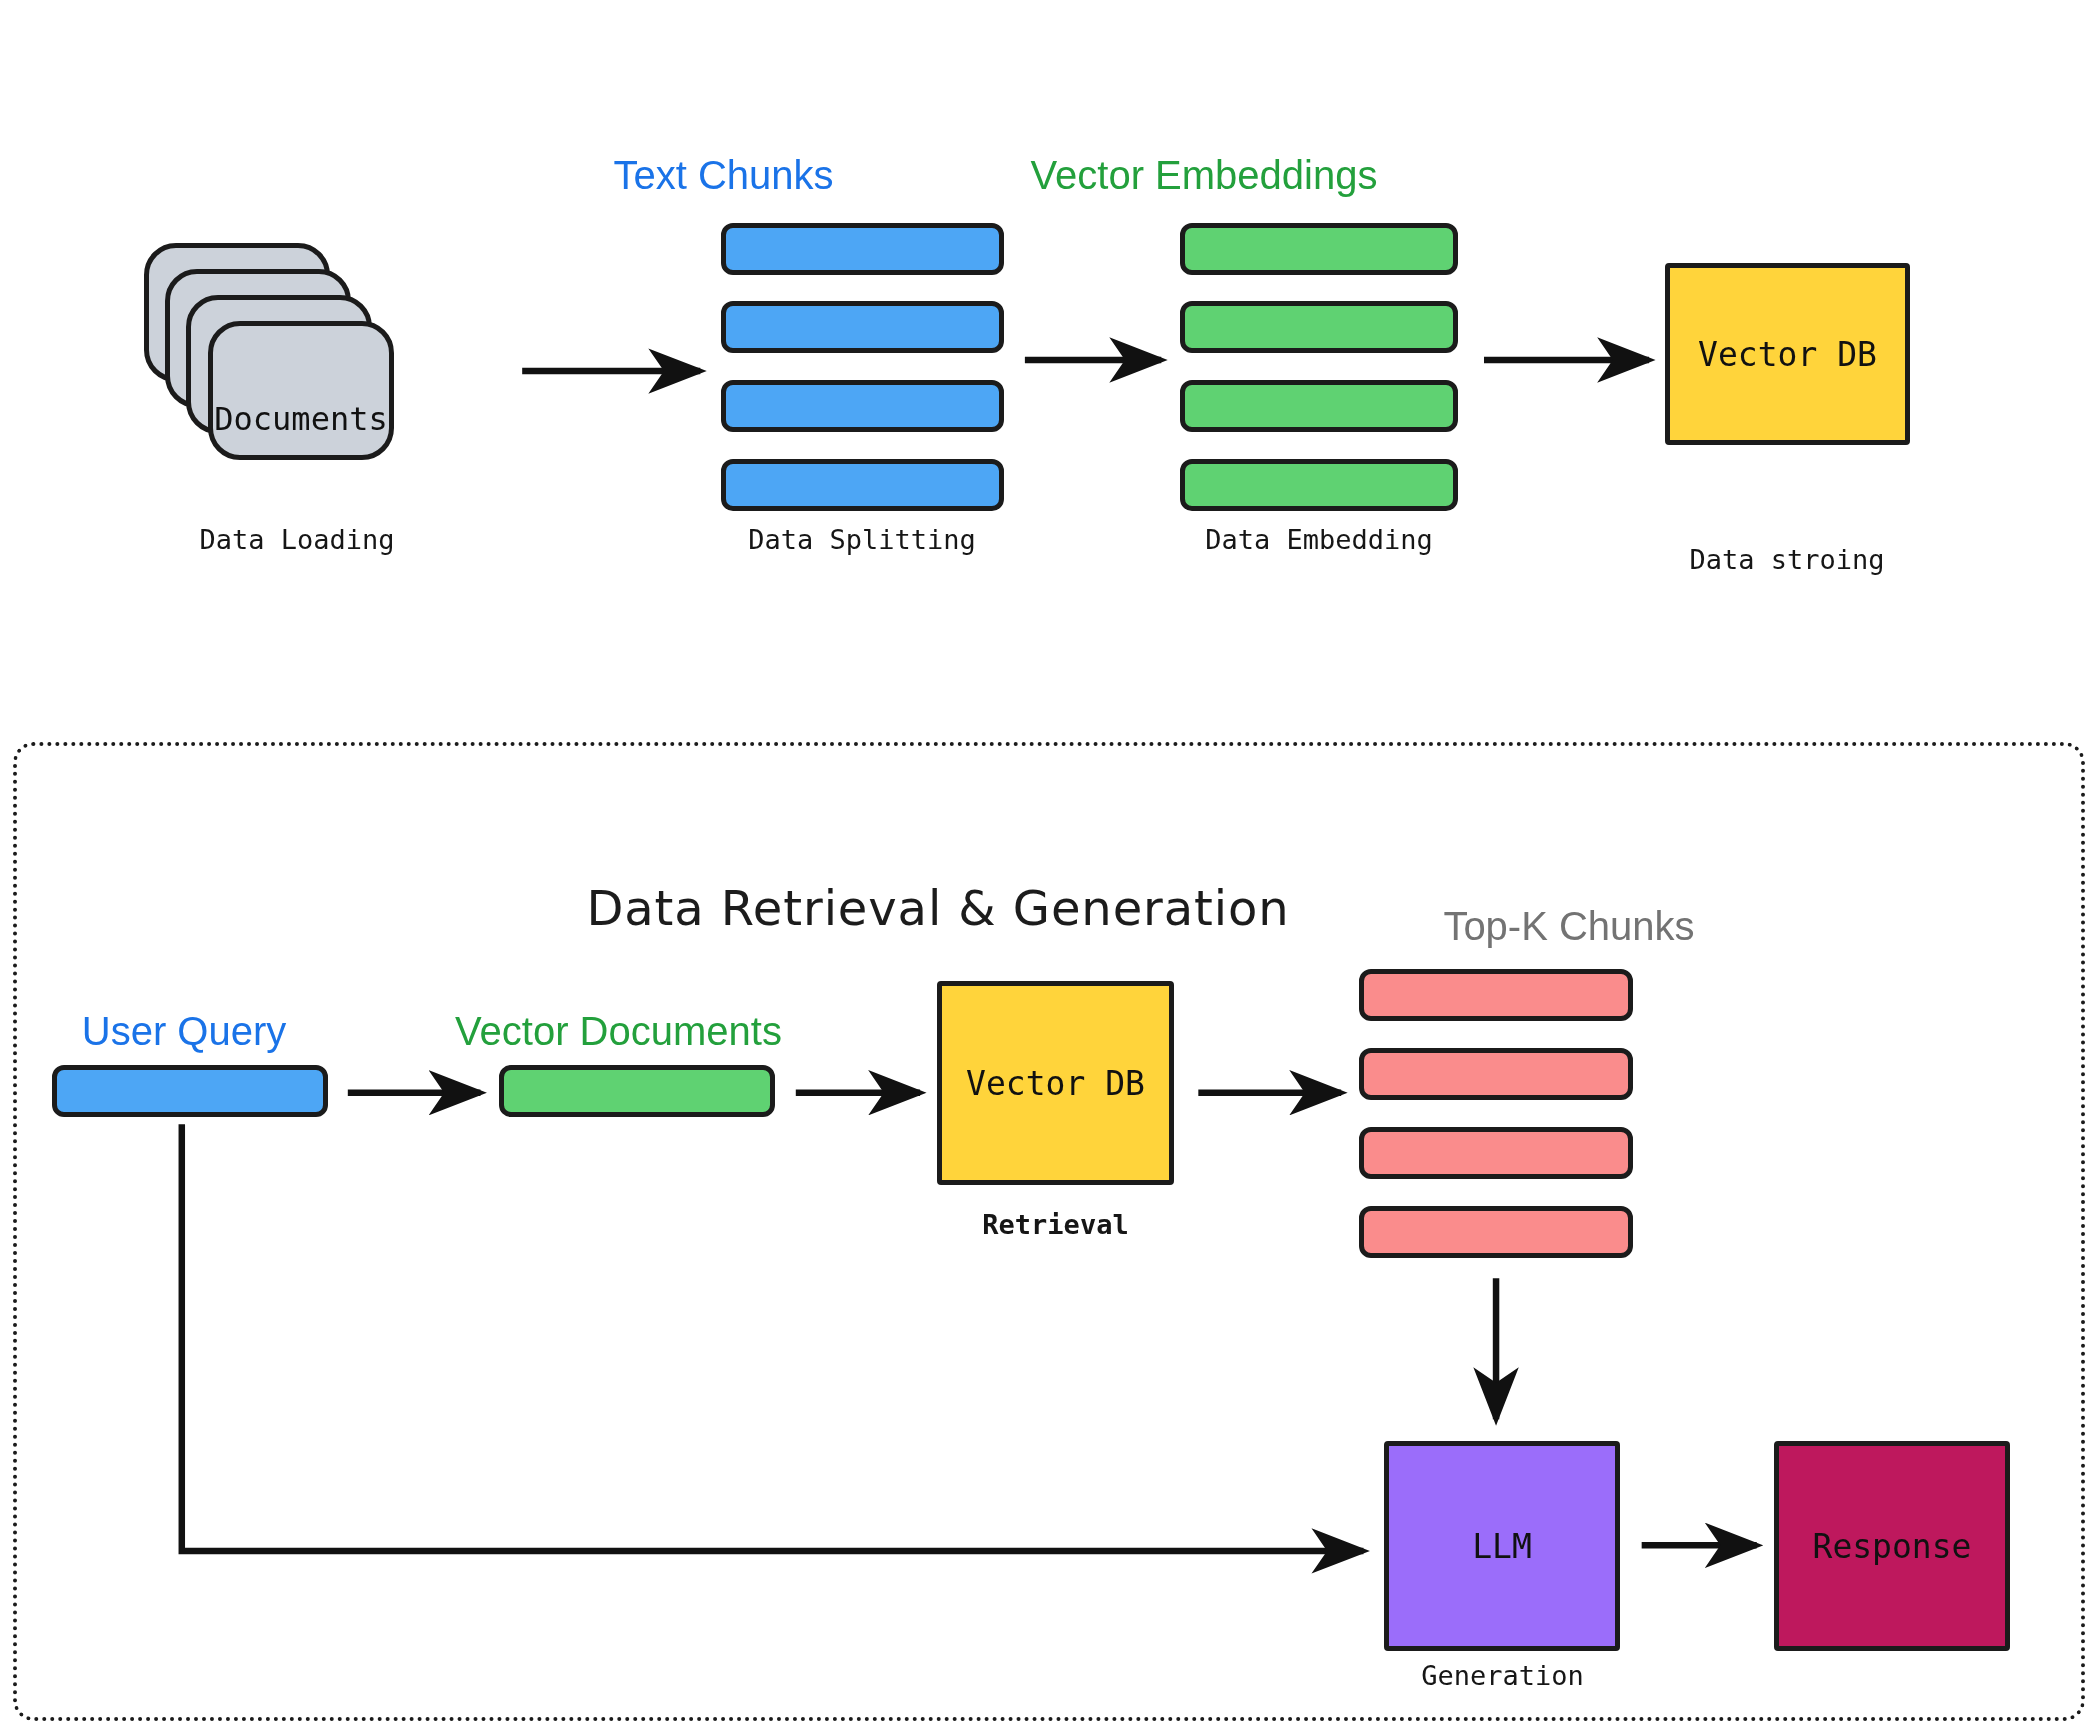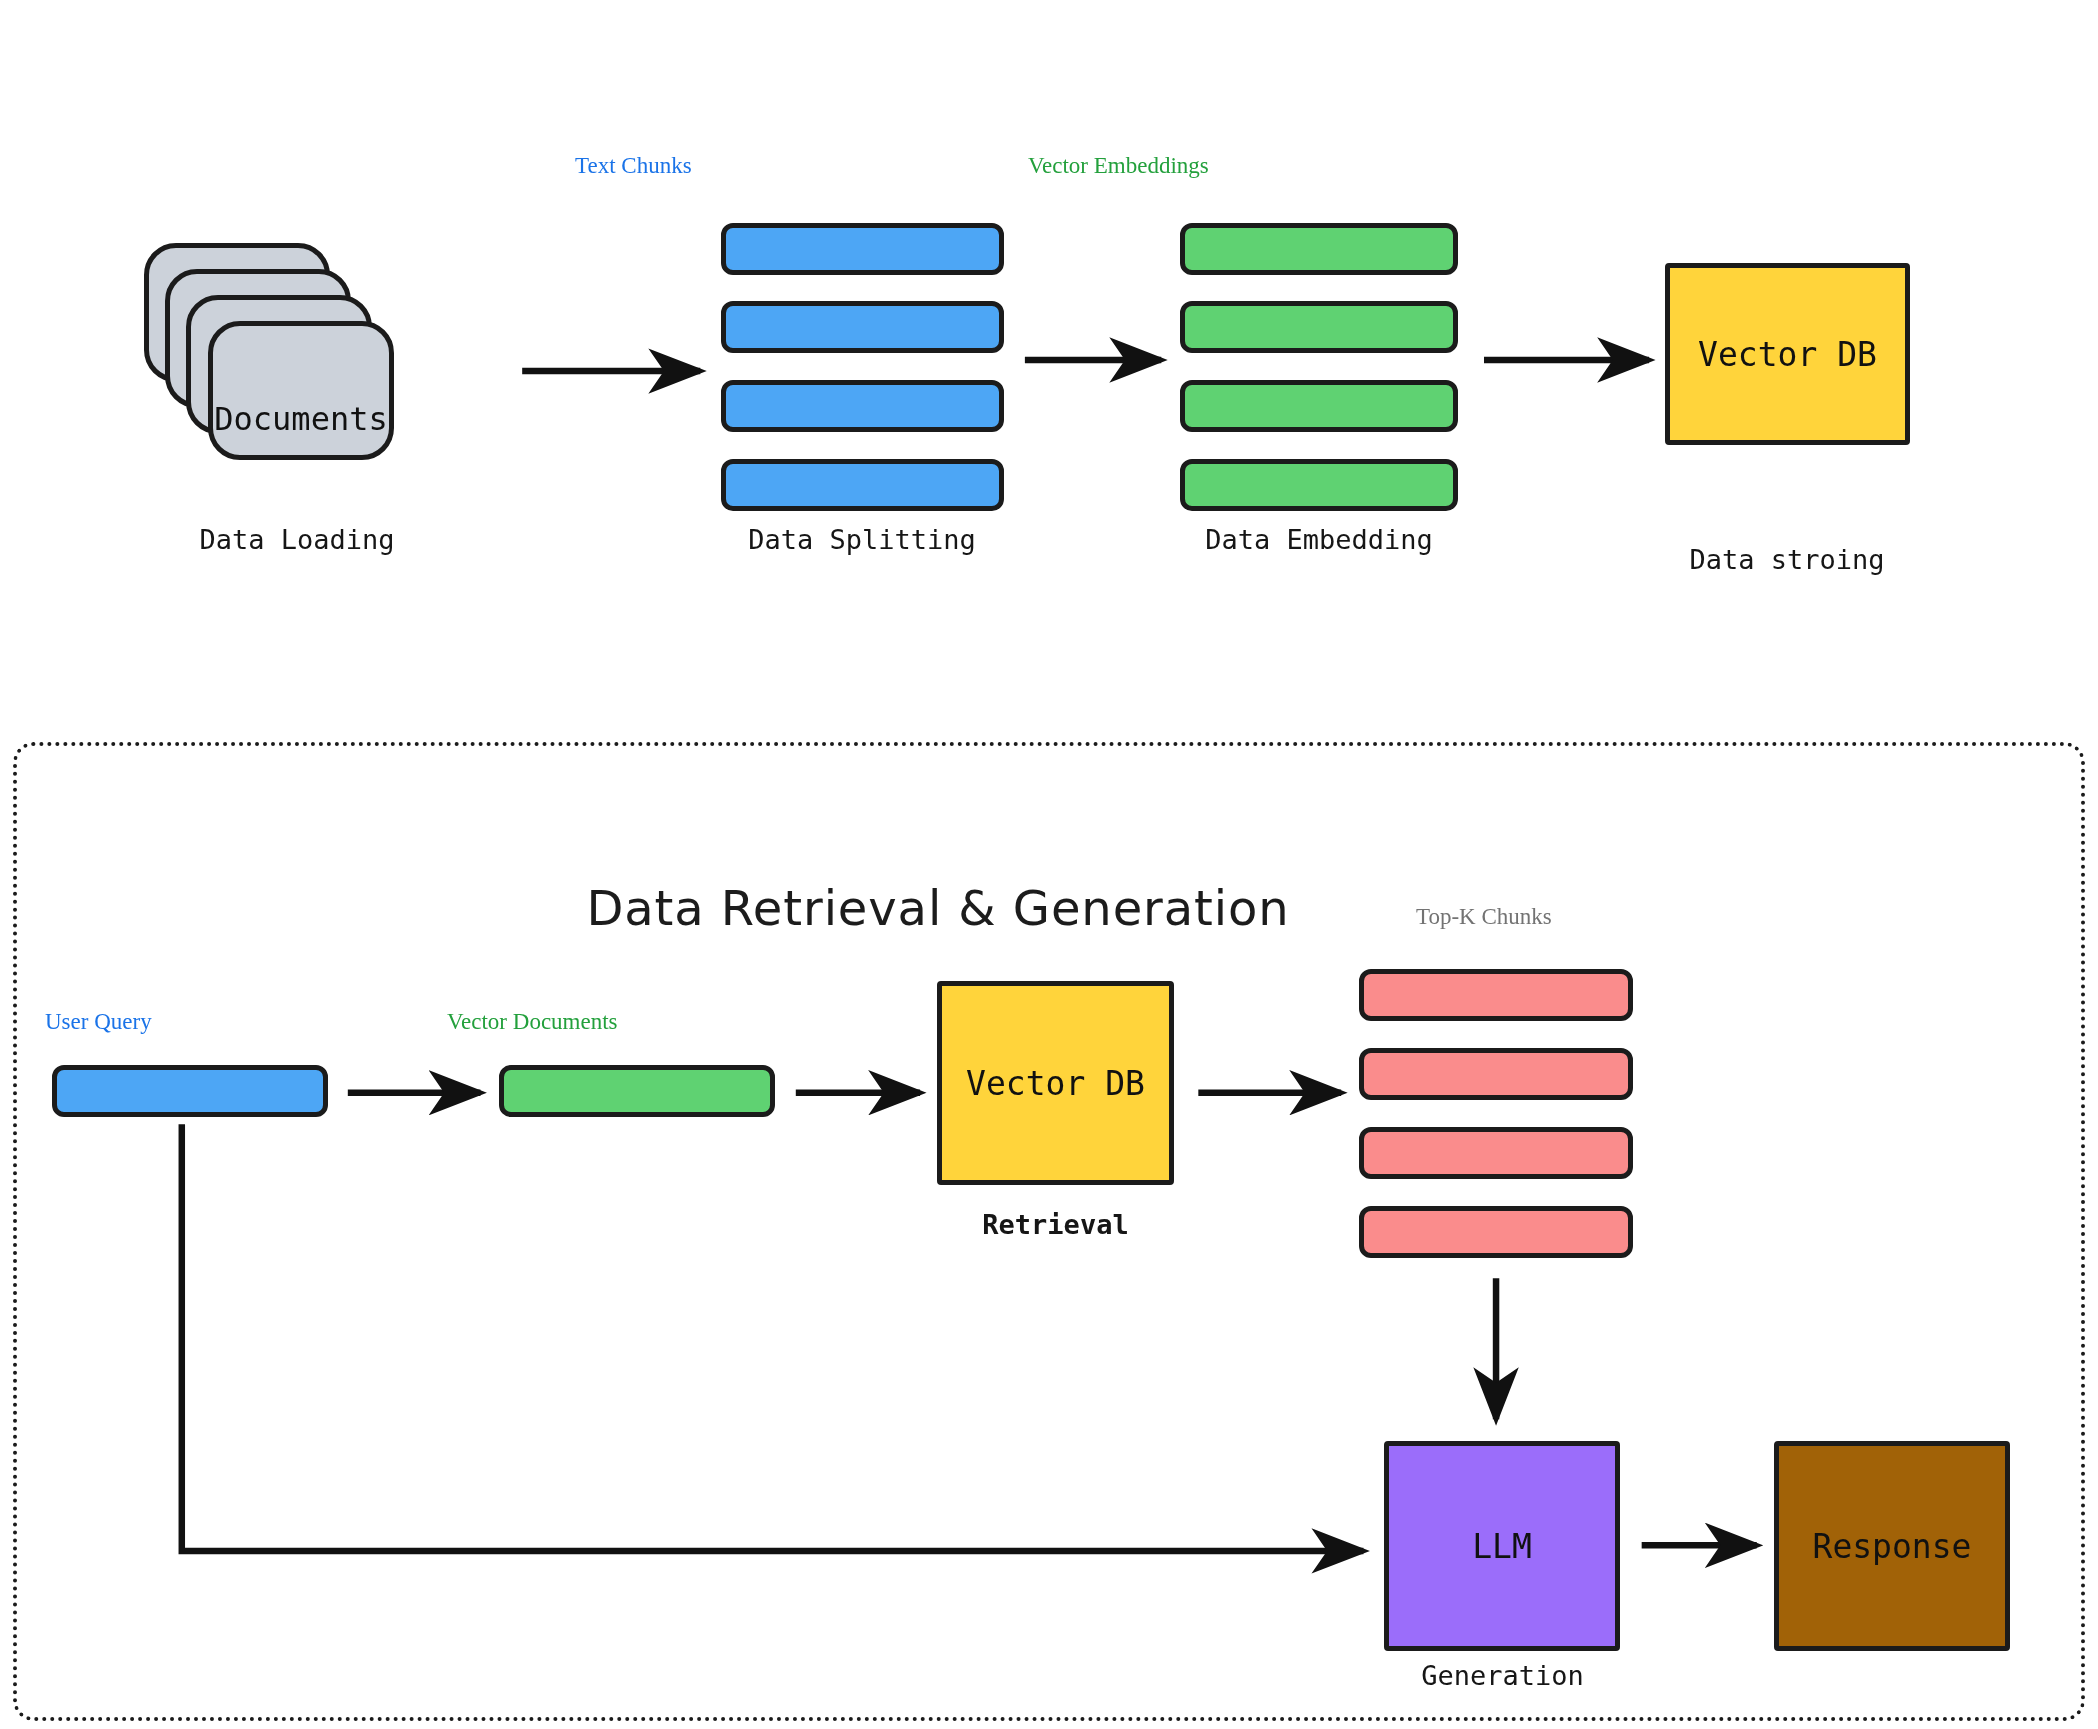--- a/index.html
+++ b/index.html
@@ -83,24 +83,24 @@
     position: absolute;
     font-family: "DejaVu Sans Mono", monospace;
     font-size: 27px;
     color: #161616;
     white-space: nowrap;
     text-align: center;
   }
   
   .group-label {
     position: absolute;
-    font-family: Liberation Serif, serif;
-    font-size: 23px;
-    white-space: nowrap;
-    text-align: left;
+    font-family: Liberation Sans, sans-serif;
+    font-size: 40px;
+    white-space: nowrap;
+    text-align: center;
     font-weight: 400;
   }
 
   
   .doc-card {
     position: absolute;
     box-sizing: border-box;
     border: 5.6px solid #1b1b1b;
     border-radius: 32px;
     width: 186px;
@@ -177,21 +177,21 @@
   <div>
     <div class="bar" style="left:1359px; top:969px; width:274px; background:#fa8c8c;"></div>
     <div class="bar" style="left:1359px; top:1048px; width:274px; background:#fa8c8c;"></div>
     <div class="bar" style="left:1359px; top:1127px; width:274px; background:#fa8c8c;"></div>
     <div class="bar" style="left:1359px; top:1206px; width:274px; background:#fa8c8c;"></div>
   </div>
 
   <div class="node big" style="left:1384px; top:1441px; width:236px; height:210px; background:#9b6dfa;">LLM</div>
   <div class="caption" style="left:1382px; top:1660px; width:241px;">Generation</div>
 
-  <div class="node big" style="left:1774px; top:1441px; width:236px; height:210px; background:#a16207;">Response</div>
+  <div class="node big" style="left:1774px; top:1441px; width:236px; height:210px; background:#be185d;">Response</div>
 
   <svg id="wires" viewBox="0 0 2262 1865" xmlns="http://www.w3.org/2000/svg">
     <defs>
       <marker id="arrowhead" markerWidth="9" markerHeight="7" refX="8" refY="3.5" orient="auto" markerUnits="strokeWidth">
         <path d="M0,0 L9,3.5 L0,7 L2.4,3.5 Z" fill="#111111"></path>
       </marker>
     </defs>
 
     <line x1="563" y1="400" x2="755" y2="400" stroke="#111111" stroke-width="7" marker-end="url(#arrowhead)"></line>
 

